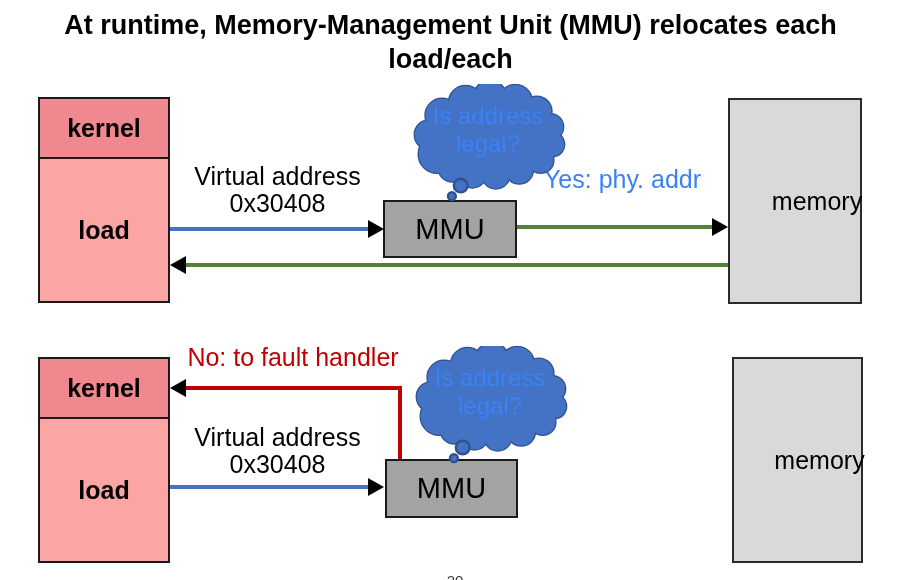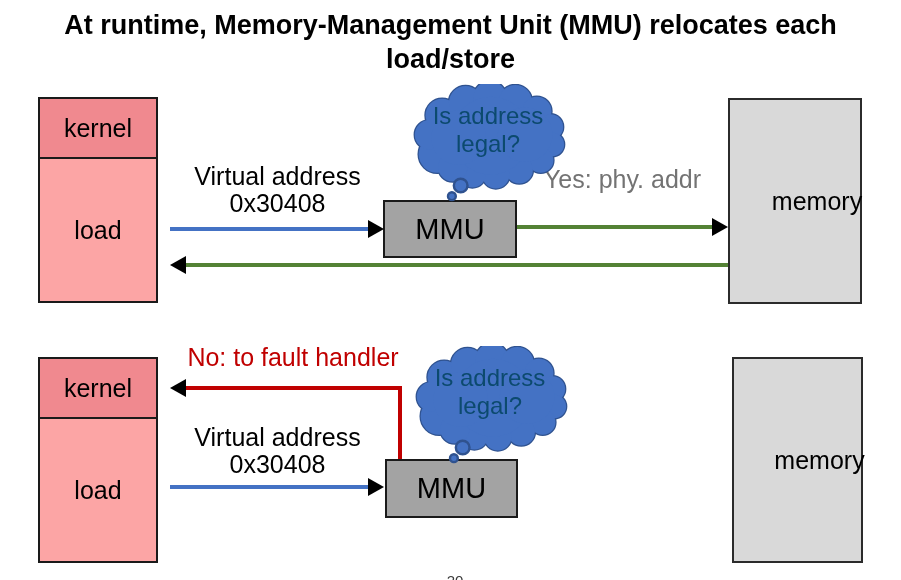--- a/index.html
+++ b/index.html
@@ -7,22 +7,22 @@
     position:relative;width:901px;height:580px;background:#ffffff;
     overflow:hidden;font-family:"Liberation Sans",sans-serif;color:#000;border-radius:12px;
   }
   .abs{position:absolute;}
   .title{
     left:0;top:8px;width:901px;text-align:center;
     font-size:27px;font-weight:bold;line-height:34px;color:#000;
   }
   
   .proc{
-    width:120px;height:206px;border:2px solid #1a1a1a;box-sizing:border-box;
-    display:flex;flex-direction:column;
+    width:132px;height:206px;border:2px solid #1a1a1a;box-sizing:border-box;
+    display:flex;flex-direction:column;font-weight:bold;
   }
   .proc .kernel{
     height:58px;background:#F0898F;border-bottom:2px solid #1a1a1a;
     display:flex;align-items:center;justify-content:center;font-size:25px;
   }
   .proc .load{
     flex:1;background:#fca5a5;display:flex;align-items:center;justify-content:center;
     font-size:25px;
   }
   .mmu{
@@ -35,36 +35,36 @@
   }
   .hline{position:absolute;height:4px;}
   .vline{position:absolute;width:4px;}
   .arr{position:absolute;width:0;height:0;border-top:9px solid transparent;border-bottom:9px solid transparent;}
   .arr.r{border-left:16px solid;}
   .arr.l{border-right:16px solid;}
   .blue-bg{background:#4472C4;} .blue-b{border-left-color:#4472C4;border-right-color:#4472C4;}
   .green-bg{background:#548235;} .green-b{border-left-color:#548235;border-right-color:#548235;}
   .red-bg{background:#C00000;} .red-b{border-left-color:#C00000;border-right-color:#C00000;}
   .ann{font-size:25px;line-height:27px;text-align:center;}
-  .green-t{color:#737373;}
+  .green-t{color:#3b82f6;}
   .red-t{color:#C00000;}
   .cloud-text{
-    text-align:center;color:#0c4a6e;font-size:24px;line-height:28px;z-index:3;
+    text-align:center;color:#3b82f6;font-size:24px;line-height:28px;z-index:3;
   }
   .cloud-svg{z-index:2;}
   .pagenum{font-size:15px;color:#3b3b3b;text-align:center;width:30px;}
 </style>
 </head>
 <body>
 
 <div class="slide">
 
   <div class="abs title">
     <div>At runtime, Memory-Management Unit (MMU) relocates each</div>
-    <div>load/store</div>
+    <div>load/each</div>
   </div>
 
   <div class="abs proc" style="left:38px;top:97px;">
     <div class="kernel">
       <span>kernel</span>
     </div>
     <div class="load">
       <span>load</span>
     </div>
   </div>

